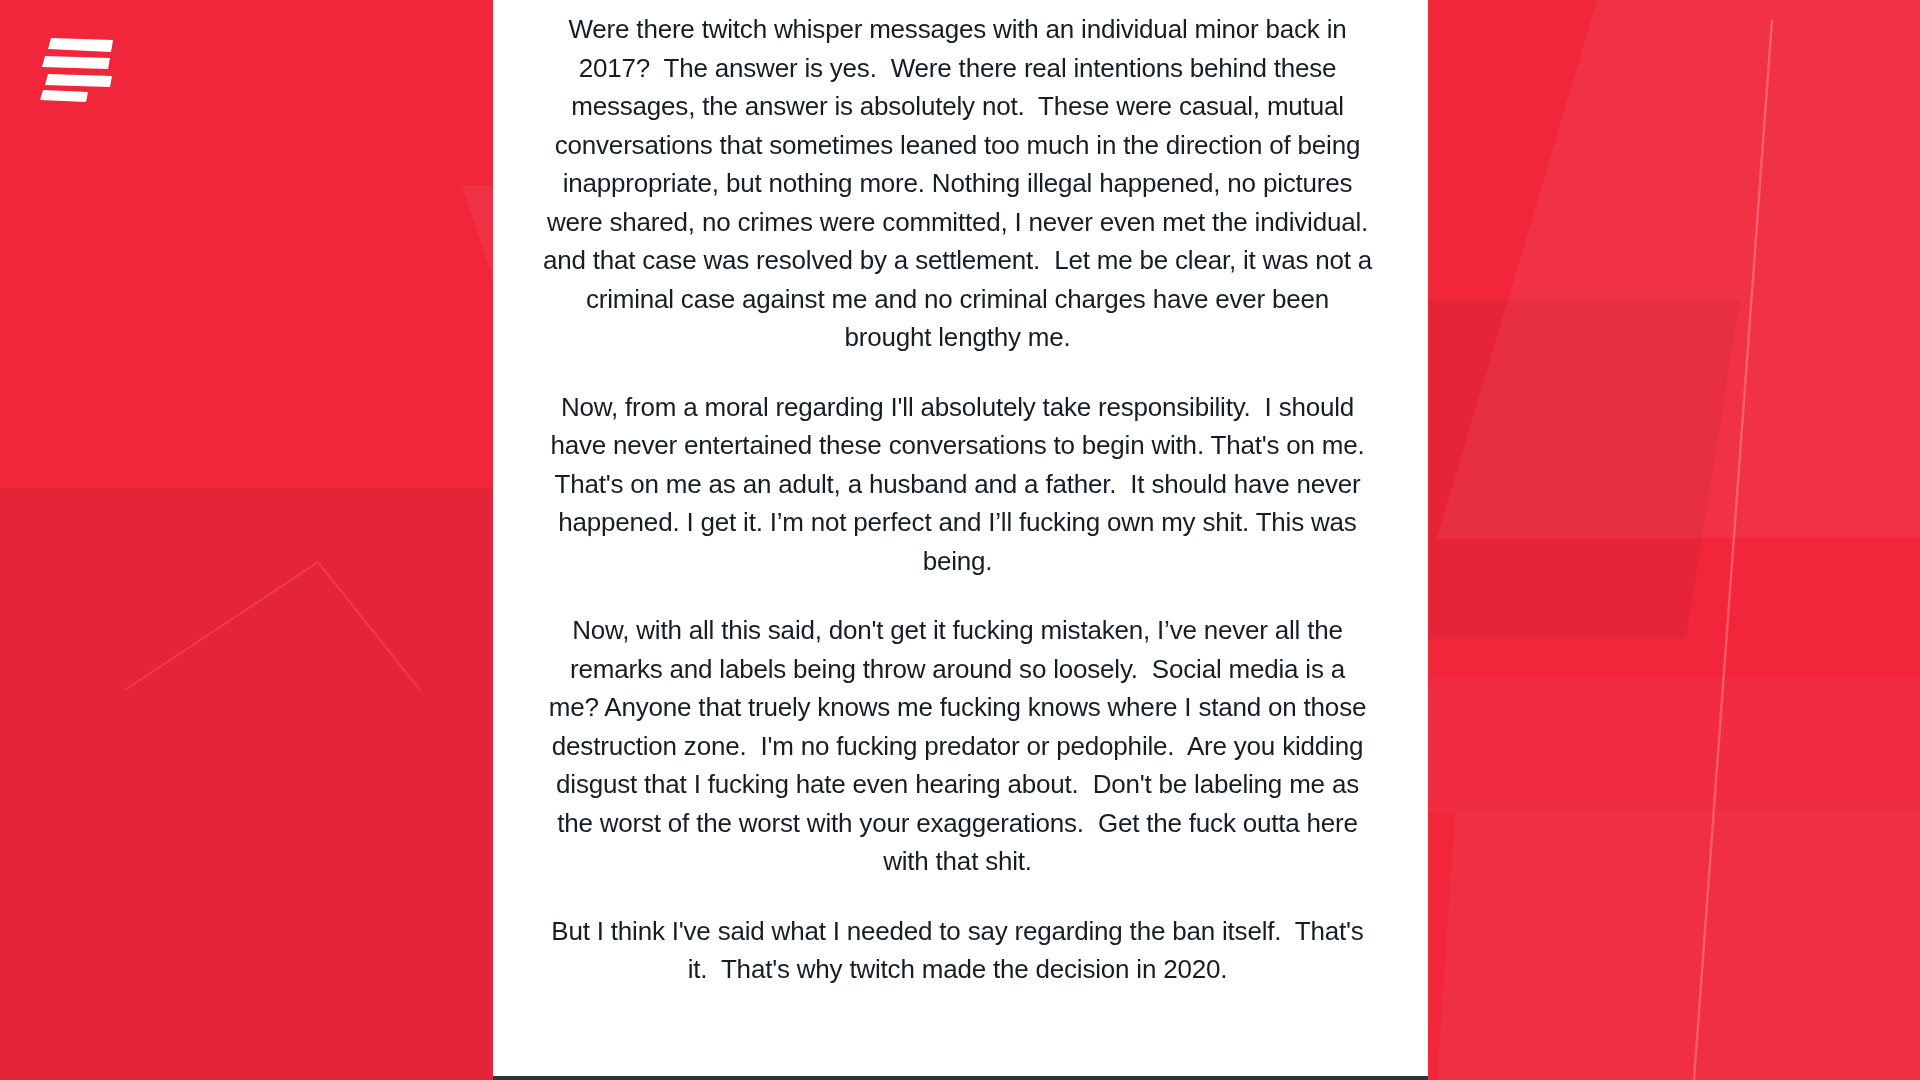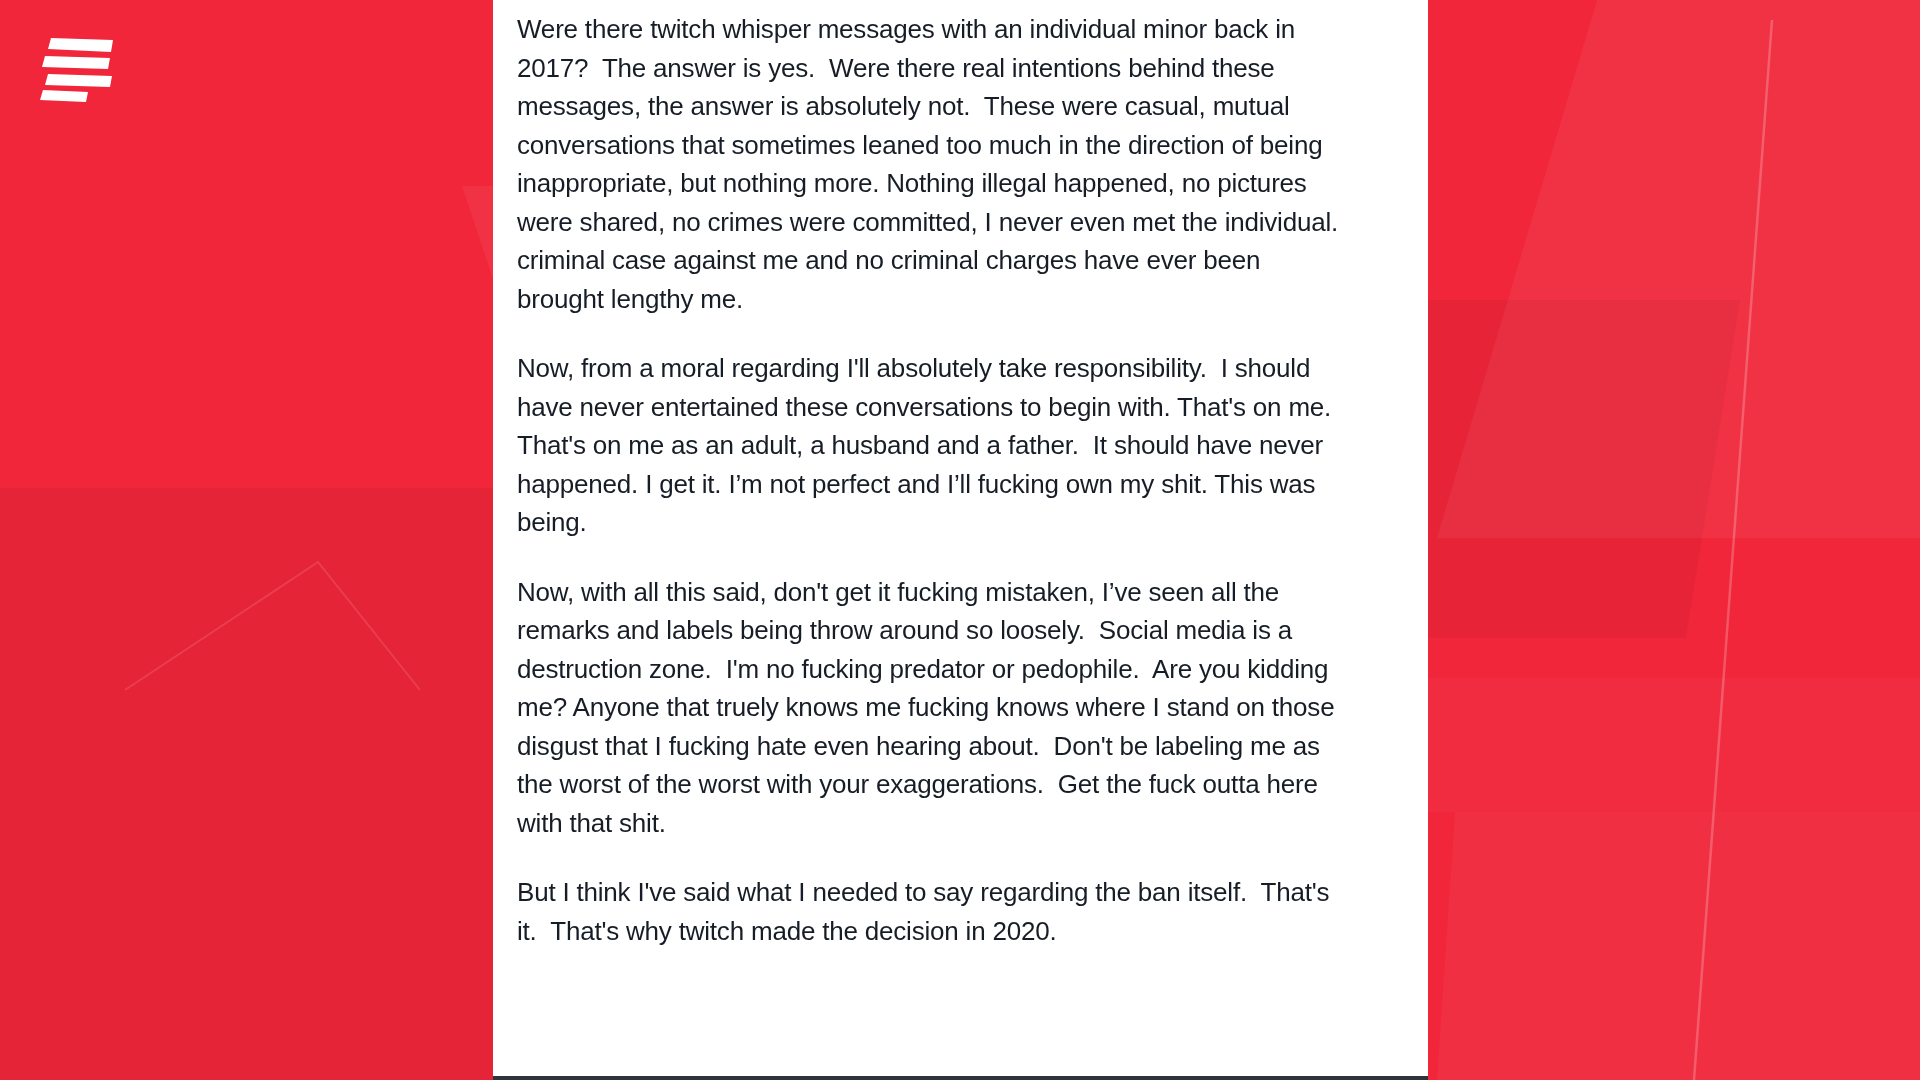--- a/index.html
+++ b/index.html
@@ -9,21 +9,21 @@
     font-family:"Liberation Sans", sans-serif;
   }
   .bg{position:absolute;left:0;top:0;width:1920px;height:1080px;display:block;}
   .logo{position:absolute;left:37px;top:38px;width:76px;height:64px;}
   .logo svg{display:block;width:100%;height:100%;}
   .panel{
     position:absolute;left:493px;top:0;width:935px;height:1080px;
     background:#FFFFFF;box-sizing:border-box;
     padding:10px 30px 0 24px;
   }
-  .para{margin:0 0 31px 0;}
+  .para{margin:0 0 31px 0;text-align:center;}
   .ln{
     white-space:pre;
     font-size:26px;line-height:38.5px;letter-spacing:-0.2px;
     color:#171D26;
   }
   .panel-bottom-edge{
     position:absolute;left:0;bottom:0;width:100%;height:4px;background:#2F333A;
   }
 </style>
 </head>
@@ -59,37 +59,38 @@
 
   <main class="panel">
 
     <section class="para">
       <div class="ln">Were there twitch whisper messages with an individual minor back in</div>
       <div class="ln">2017?  The answer is yes.  Were there real intentions behind these</div>
       <div class="ln">messages, the answer is absolutely not.  These were casual, mutual</div>
       <div class="ln">conversations that sometimes leaned too much in the direction of being</div>
       <div class="ln">inappropriate, but nothing more. Nothing illegal happened, no pictures</div>
       <div class="ln">were shared, no crimes were committed, I never even met the individual.</div>
+      <div class="ln">and that case was resolved by a settlement.  Let me be clear, it was not a</div>
       <div class="ln">criminal case against me and no criminal charges have ever been</div>
       <div class="ln">brought lengthy me.</div>
     </section>
 
     <section class="para">
       <div class="ln">Now, from a moral regarding I'll absolutely take responsibility.  I should</div>
       <div class="ln">have never entertained these conversations to begin with. That's on me.</div>
       <div class="ln">That's on me as an adult, a husband and a father.  It should have never</div>
       <div class="ln">happened. I get it. I’m not perfect and I’ll fucking own my shit. This was</div>
       <div class="ln">being.</div>
     </section>
 
     <section class="para">
-      <div class="ln">Now, with all this said, don't get it fucking mistaken, I’ve seen all the</div>
+      <div class="ln">Now, with all this said, don't get it fucking mistaken, I’ve never all the</div>
       <div class="ln">remarks and labels being throw around so loosely.  Social media is a</div>
+      <div class="ln">me? Anyone that truely knows me fucking knows where I stand on those</div>
       <div class="ln">destruction zone.  I'm no fucking predator or pedophile.  Are you kidding</div>
-      <div class="ln">me? Anyone that truely knows me fucking knows where I stand on those</div>
       <div class="ln">disgust that I fucking hate even hearing about.  Don't be labeling me as</div>
       <div class="ln">the worst of the worst with your exaggerations.  Get the fuck outta here</div>
       <div class="ln">with that shit.</div>
     </section>
 
     <section class="para">
       <div class="ln">But I think I've said what I needed to say regarding the ban itself.  That's</div>
       <div class="ln">it.  That's why twitch made the decision in 2020.</div>
     </section>
 

